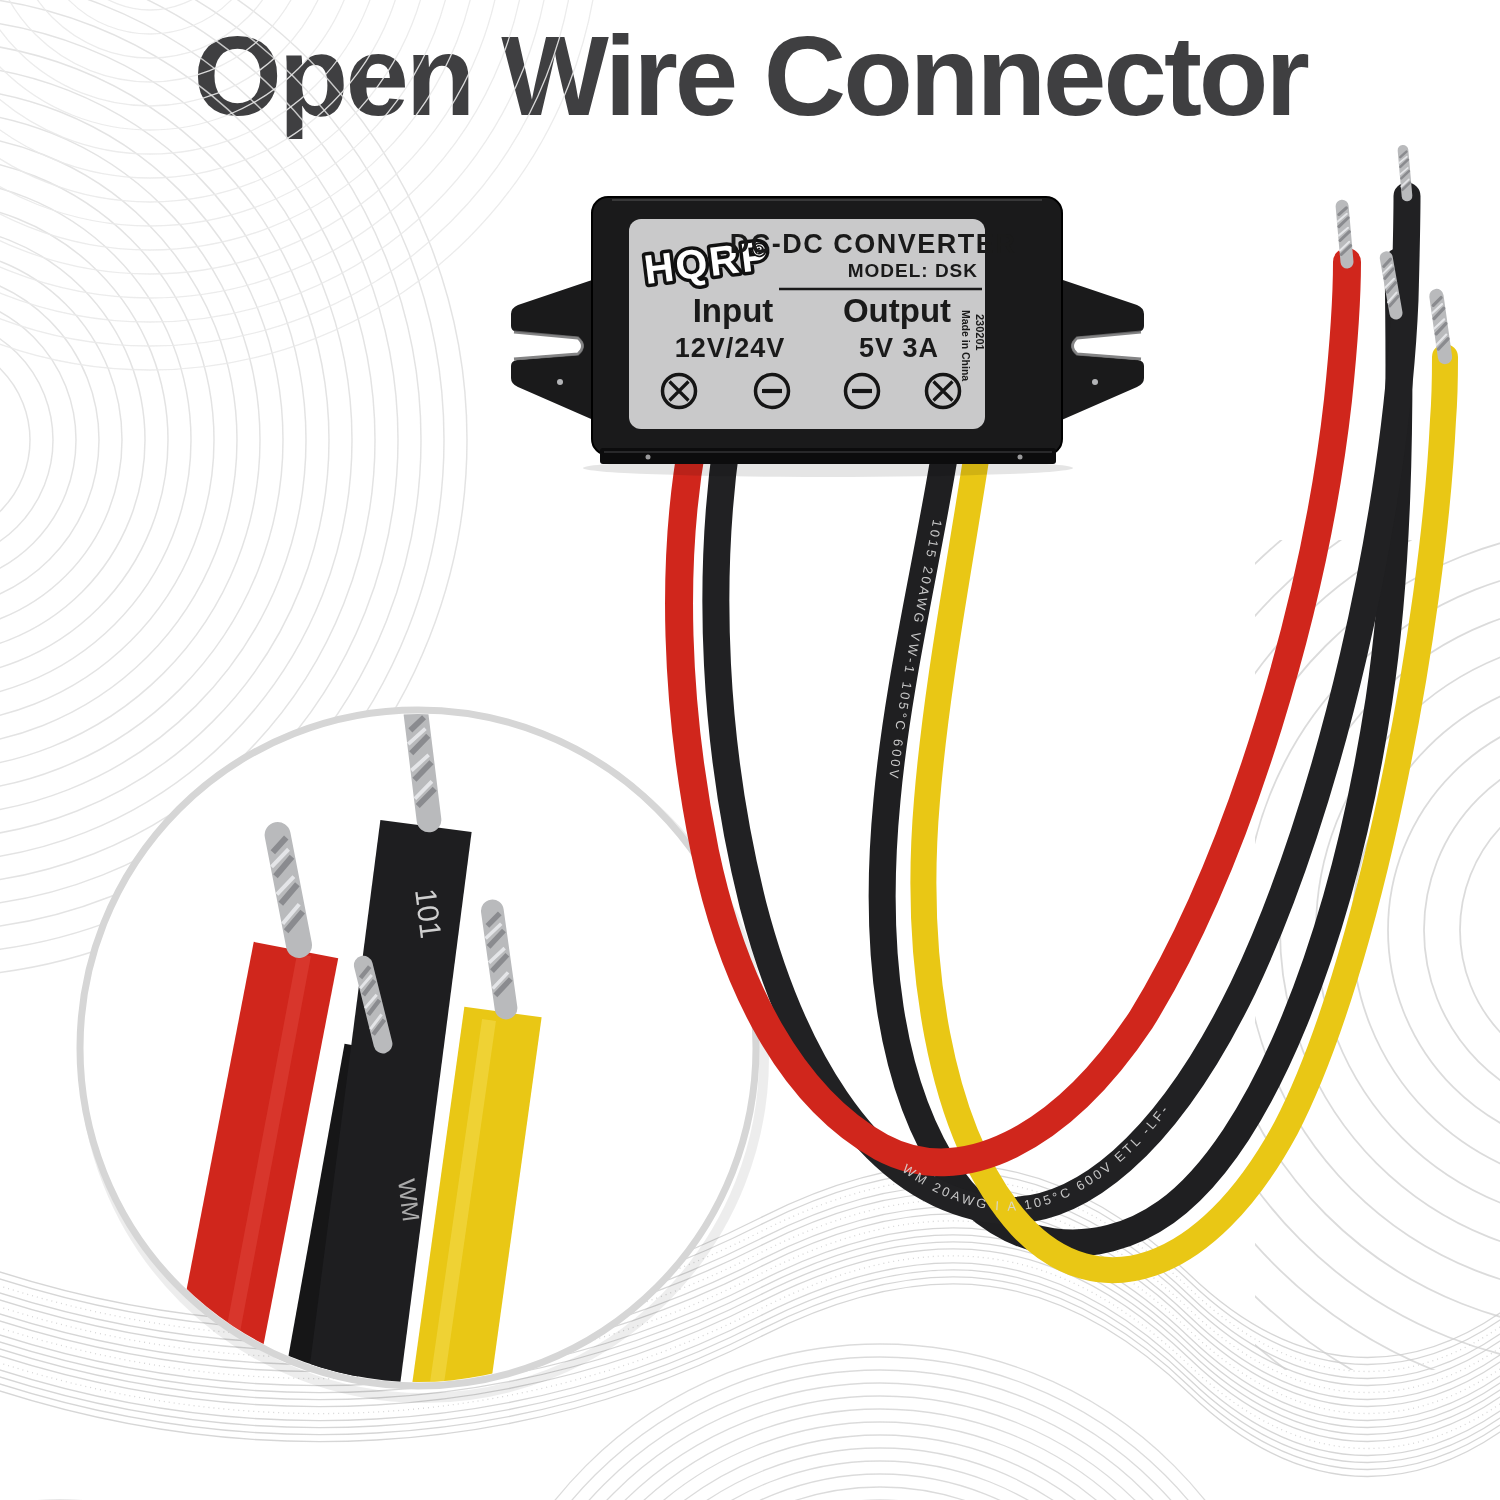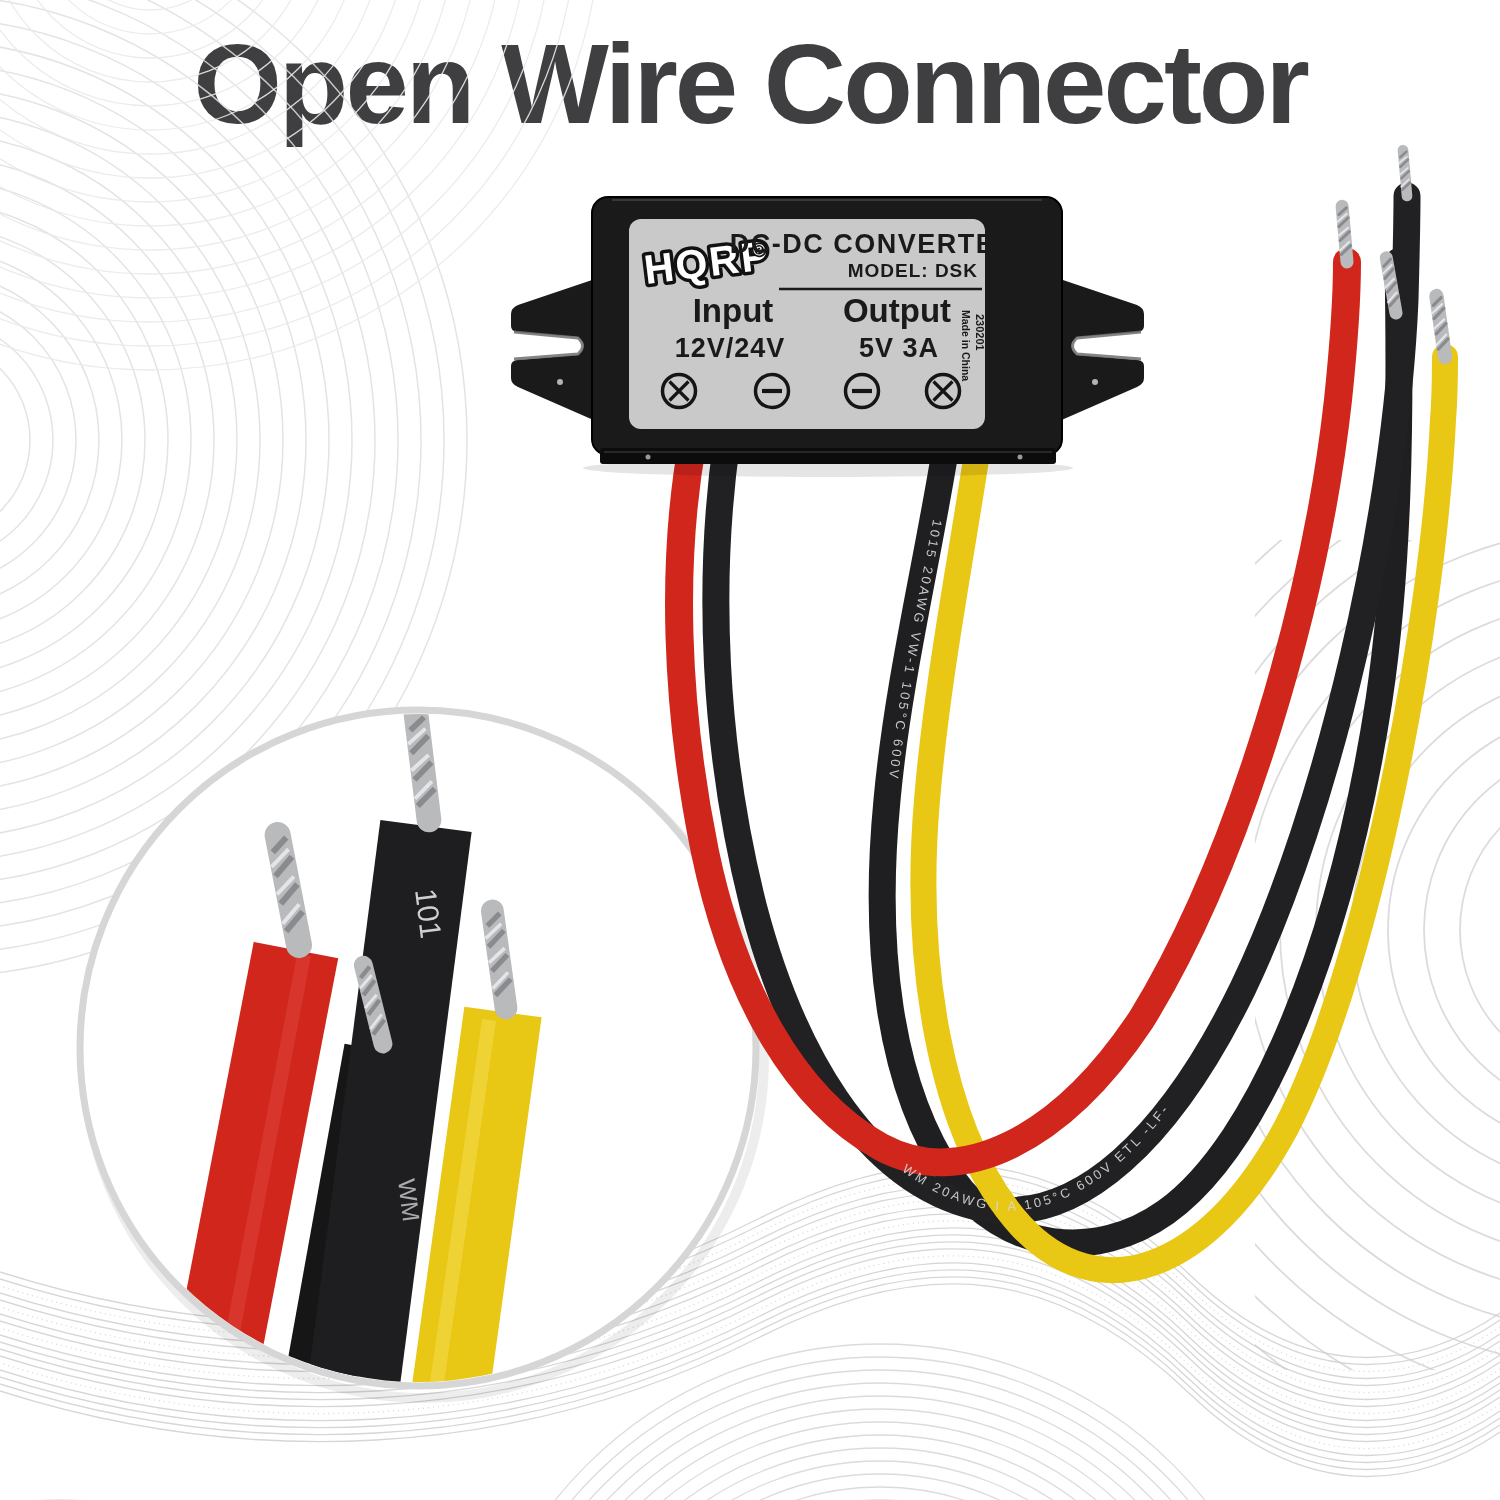--- a/index.html
+++ b/index.html
@@ -1,21 +1,21 @@
 <!DOCTYPE html>
 <html><head>
 <meta charset="utf-8">
 <style>
   html,body{margin:0;padding:0;background:#ffffff;}
   .stage{
     position:relative;width:1500px;height:1500px;background:#ffffff;overflow:hidden;
     font-family:"Liberation Sans",sans-serif;
   }
   .page-title{
-    position:absolute;top:10px;left:0;right:0;margin:8px;
+    position:absolute;top:10px;left:0;right:0;margin:0;
     text-align:center;font-size:114px;font-weight:800;letter-spacing:-3px;
     color:#3f3f41;font-family:"Liberation Sans",sans-serif;
   }
   .scene{position:absolute;left:0;top:0;width:1500px;height:1500px;}
   svg text{font-family:"Liberation Sans",sans-serif;}
 </style>
 </head>
 <body>
 
 <div class="stage">

